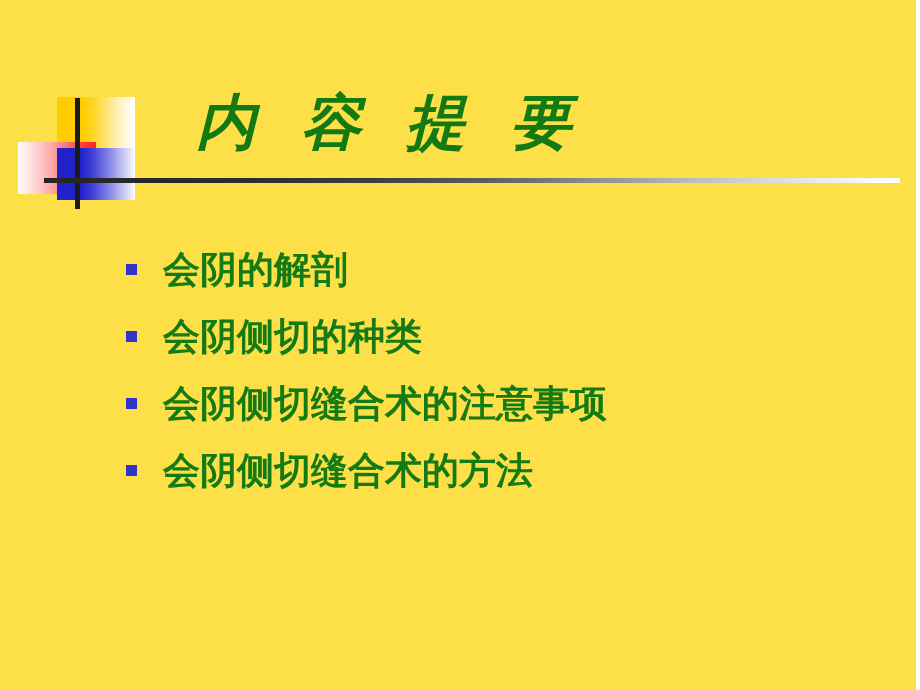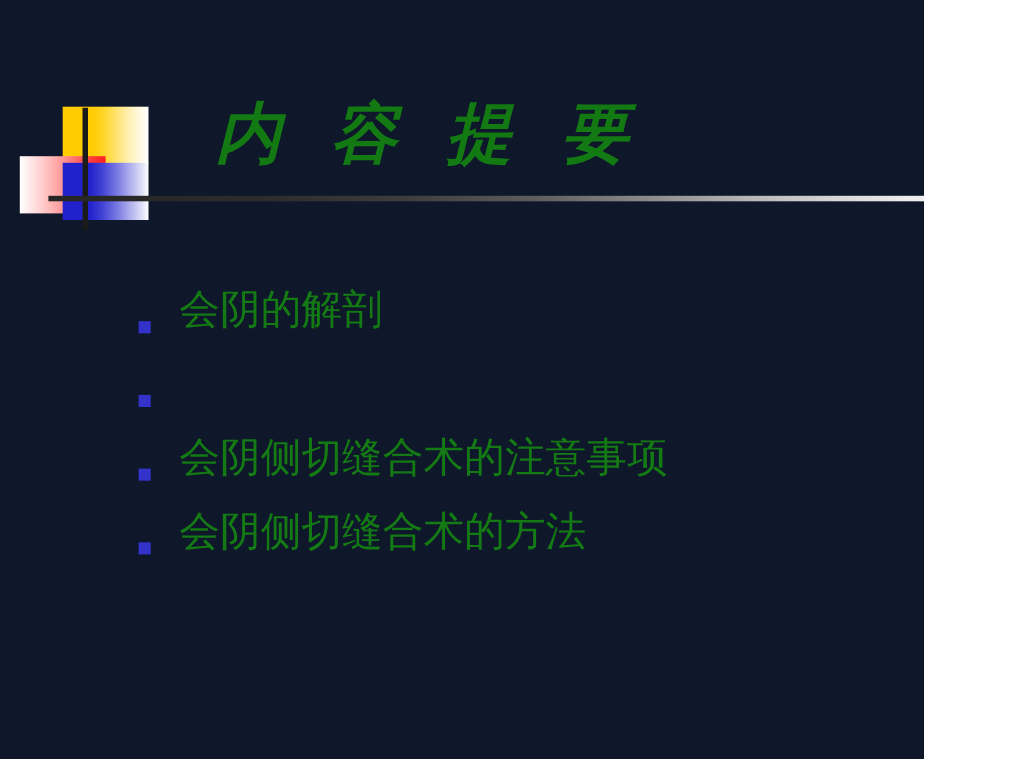--- a/index.html
+++ b/index.html
@@ -2,23 +2,23 @@
 <html><head>
 <meta charset="utf-8">
 <style>
   html, body {
     margin: 0;
     padding: 0;
     background: #ffffff;
   }
   #slide {
     position: relative;
-    width: 840px;
+    width: 916px;
     height: 690px;
-    background: #0f172a;
+    background: #fde047;
     overflow: hidden;
     font-family: "DejaVu Sans", "Liberation Sans", sans-serif;
   }
 
   
   #decor {
     position: absolute;
     left: 0;
     top: 0;
     width: 220px;
@@ -96,22 +96,23 @@
 
   
   #bullets {
     position: absolute;
     left: 126px;
     top: 236px;
     width: 760px;
   }
   .bullet-row {
     display: flex;
-    align-items: flex-end;
+    align-items: center;
     height: 67px;
+    font-weight: bold;
   }
   .bullet-marker {
     flex: 0 0 auto;
     width: 11px;
     height: 11px;
     background: #3333cc;
     margin-right: 26px;
   }
   .bullet-text {
     font-family: "DejaVu Sans", "Liberation Sans", sans-serif;
@@ -139,20 +140,21 @@
 
   <div id="bullets">
 
     <div class="bullet-row">
       <span class="bullet-marker"></span>
       <span class="bullet-text">会阴的解剖</span>
     </div>
 
     <div class="bullet-row">
       <span class="bullet-marker"></span>
+      <span class="bullet-text">会阴侧切的种类</span>
     </div>
 
     <div class="bullet-row">
       <span class="bullet-marker"></span>
       <span class="bullet-text">会阴侧切缝合术的注意事项</span>
     </div>
 
     <div class="bullet-row">
       <span class="bullet-marker"></span>
       <span class="bullet-text">会阴侧切缝合术的方法</span>

